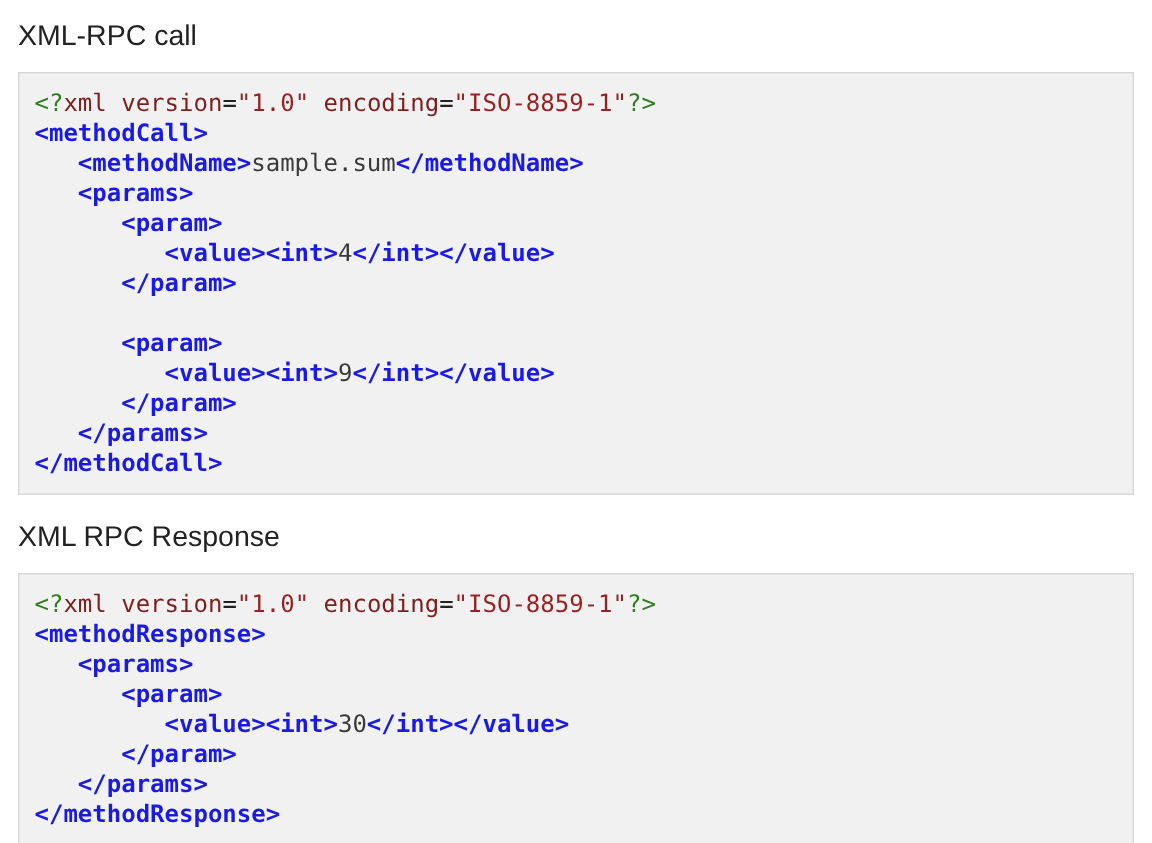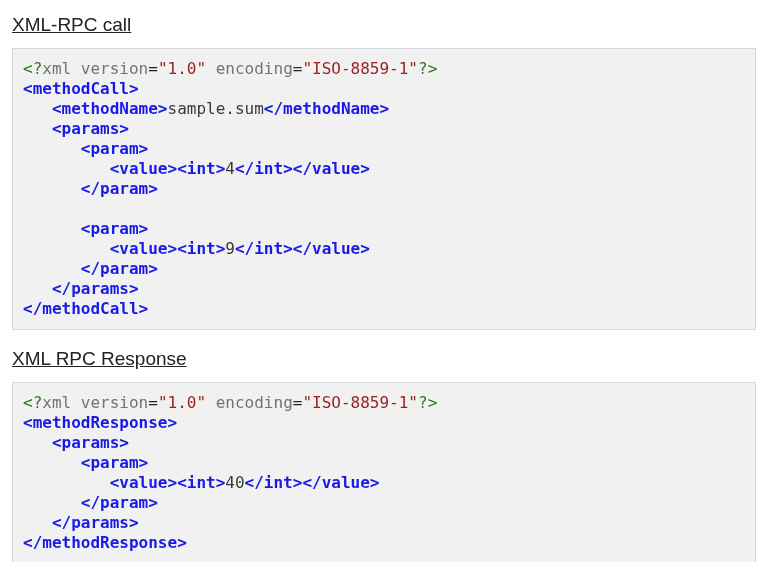--- a/index.html
+++ b/index.html
@@ -9,35 +9,34 @@
     background: #ffffff;
     color: #222;
     width: 768px;
     box-sizing: border-box;
   }
   h3.section-title {
     font-size: 19px;
     font-weight: 400;
     margin: 4px 0 12px 0;
     color: #222;
-    text-decoration: underline;
   }
   pre.codebox {
     background: #f1f1f1;
     border: 1px solid #d8d8d8;
     padding: 10px 10px;
     margin: 0 0 18px 0;
     font-family: "DejaVu Sans Mono", Menlo, Consolas, monospace;
     font-size: 16px;
     line-height: 1.25;
     white-space: pre;
     overflow: auto;
   }
   .c-pi    { color: #2e7d1f; }       
-  .c-attr  { color: #737373; }       
+  .c-attr  { color: #7f1d1d; }       
   .c-str   { color: #9a1f1f; }       
   .c-tag   { color: #1a1ae6; font-weight: bold; text-align: right; } 
   .c-text  { color: #3a3a3a; }       
 </style>
 </head>
 <body>
 
 <h3 class="section-title">XML-RPC call</h3>
 
 <pre class="codebox"><span class="c-pi">&lt;?</span><span class="c-attr">xml</span><span> </span><span class="c-attr">version</span><span>=</span><span class="c-str">"1.0"</span><span> </span><span class="c-attr">encoding</span><span>=</span><span class="c-str">"ISO-8859-1"</span><span class="c-pi">?&gt;</span>
@@ -53,16 +52,16 @@
       <span class="c-tag">&lt;/param&gt;</span>
    <span class="c-tag">&lt;/params&gt;</span>
 <span class="c-tag">&lt;/methodCall&gt;</span></pre>
 
 <h3 class="section-title">XML RPC Response</h3>
 
 <pre class="codebox"><span class="c-pi">&lt;?</span><span class="c-attr">xml</span><span> </span><span class="c-attr">version</span><span>=</span><span class="c-str">"1.0"</span><span> </span><span class="c-attr">encoding</span><span>=</span><span class="c-str">"ISO-8859-1"</span><span class="c-pi">?&gt;</span>
 <span class="c-tag">&lt;methodResponse&gt;</span>
    <span class="c-tag">&lt;params&gt;</span>
       <span class="c-tag">&lt;param&gt;</span>
-         <span class="c-tag">&lt;value&gt;</span><span class="c-tag">&lt;int&gt;</span><span class="c-text">40</span><span class="c-tag">&lt;/int&gt;</span><span class="c-tag">&lt;/value&gt;</span>
+         <span class="c-tag">&lt;value&gt;</span><span class="c-tag">&lt;int&gt;</span><span class="c-text">30</span><span class="c-tag">&lt;/int&gt;</span><span class="c-tag">&lt;/value&gt;</span>
       <span class="c-tag">&lt;/param&gt;</span>
    <span class="c-tag">&lt;/params&gt;</span>
 <span class="c-tag">&lt;/methodResponse&gt;</span></pre>
 
 </body></html>

